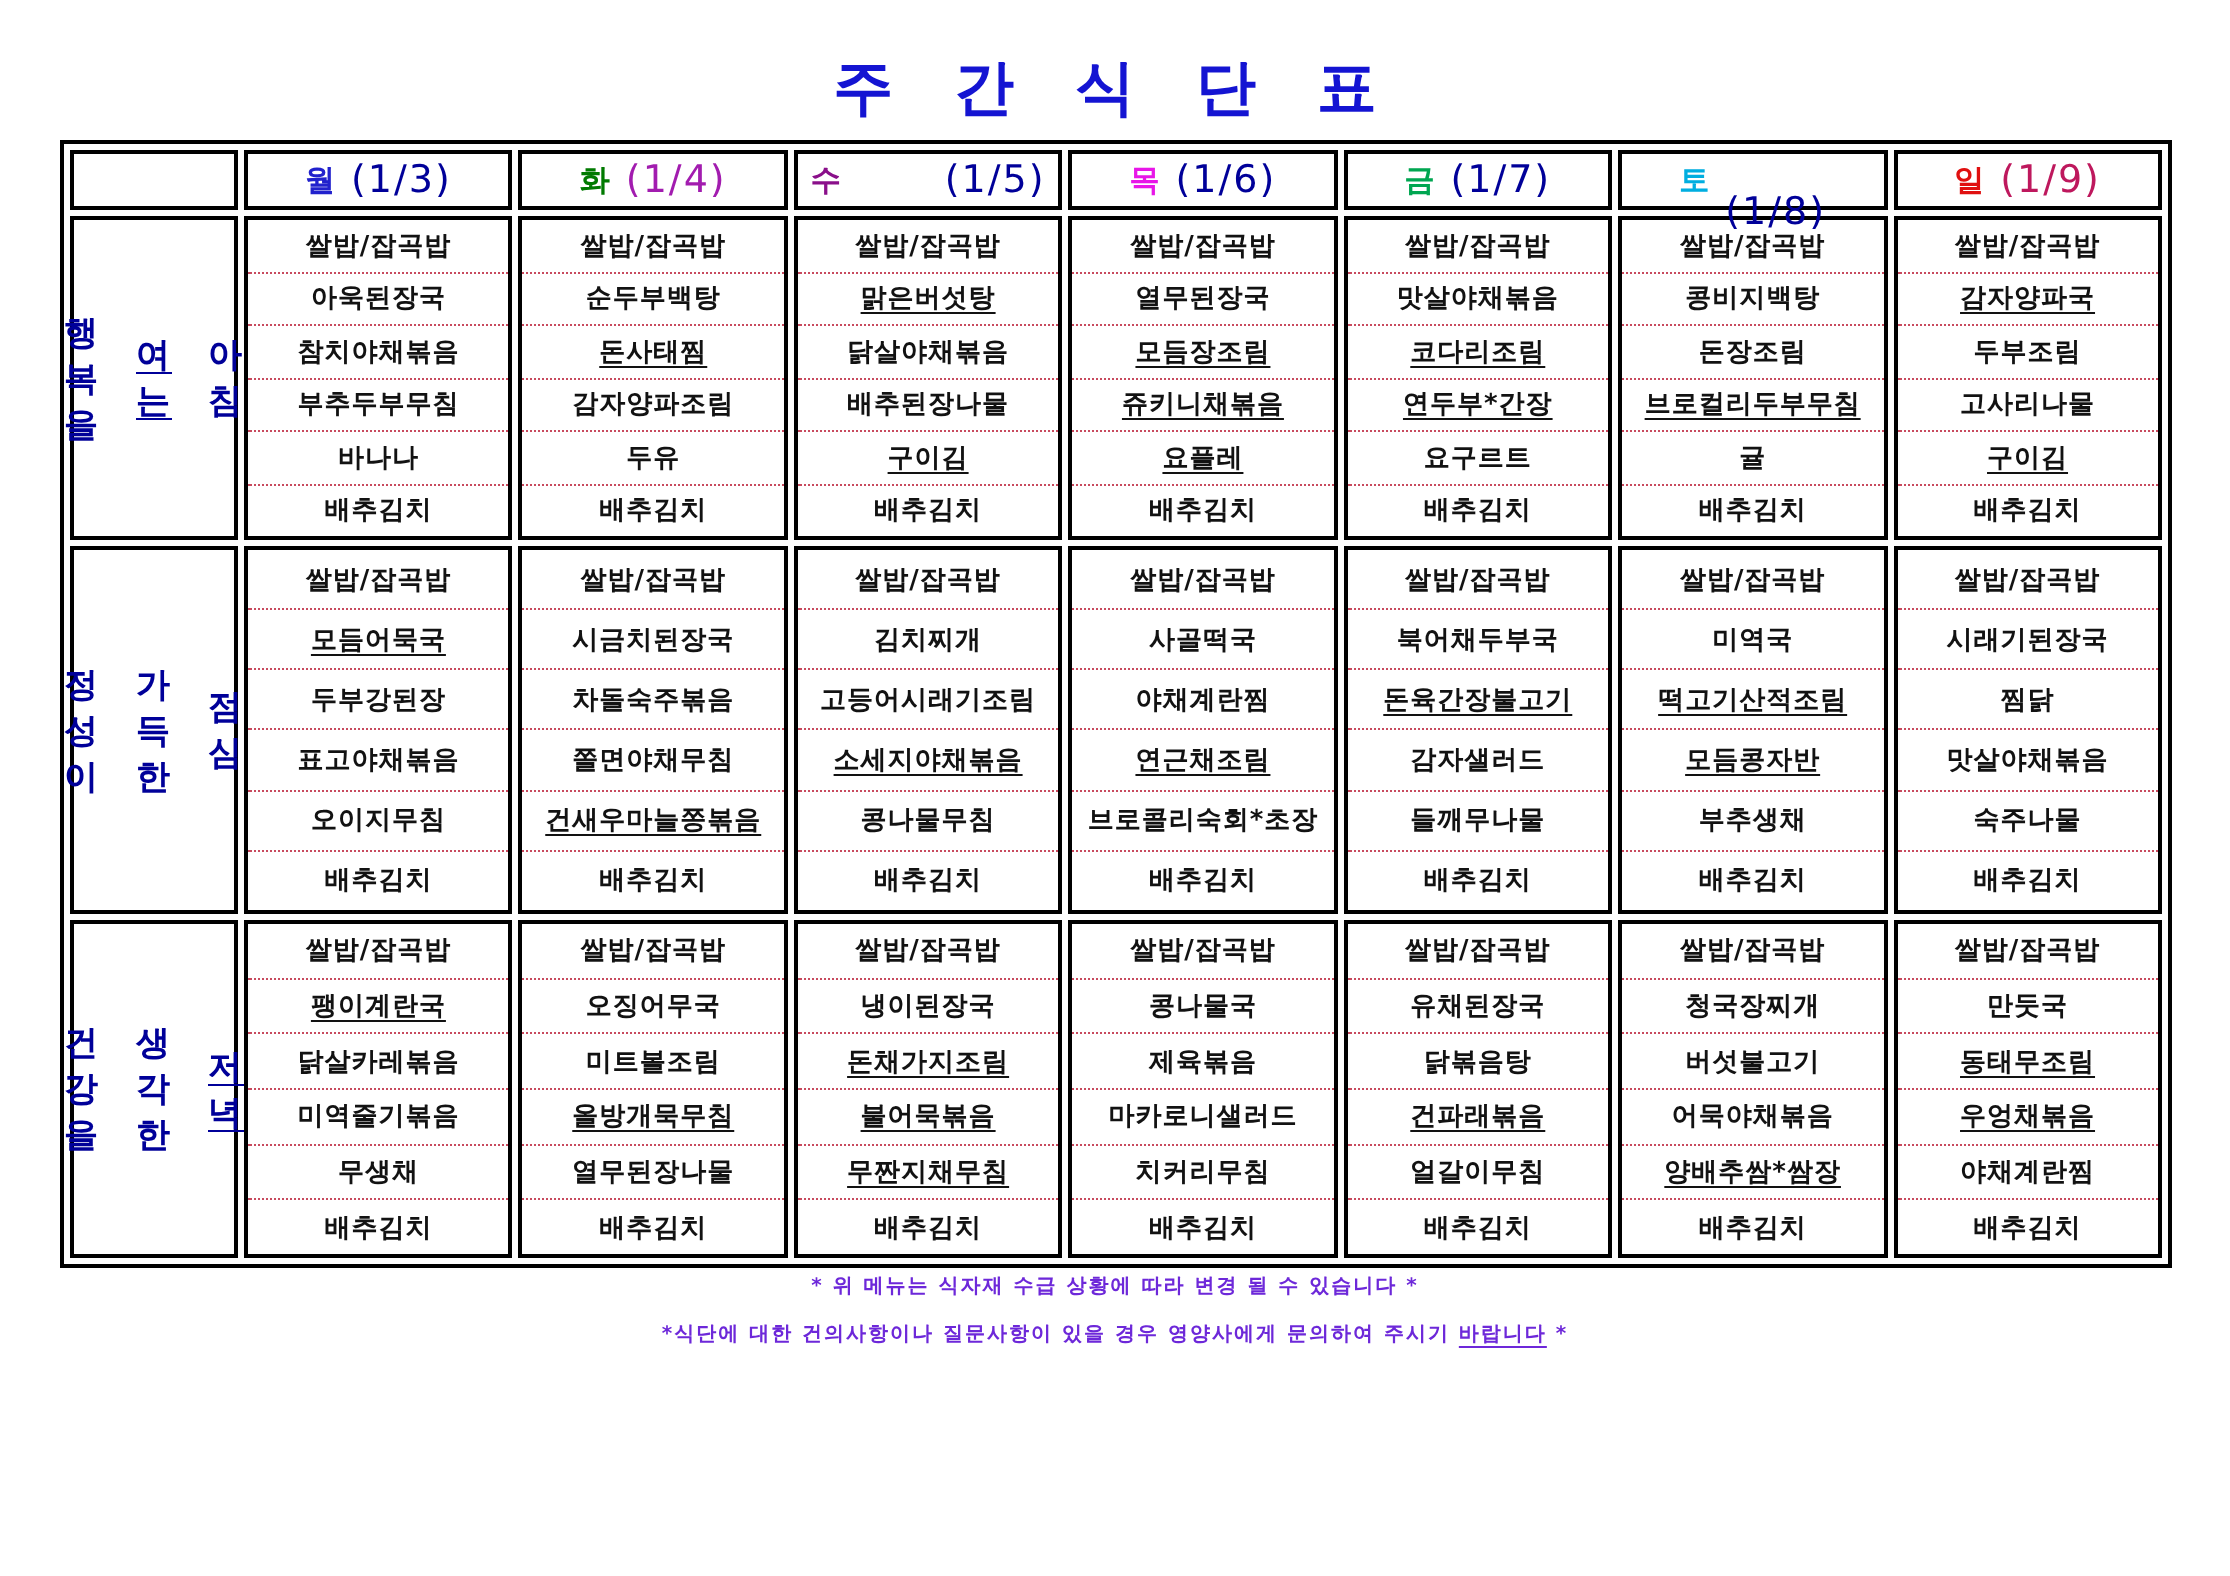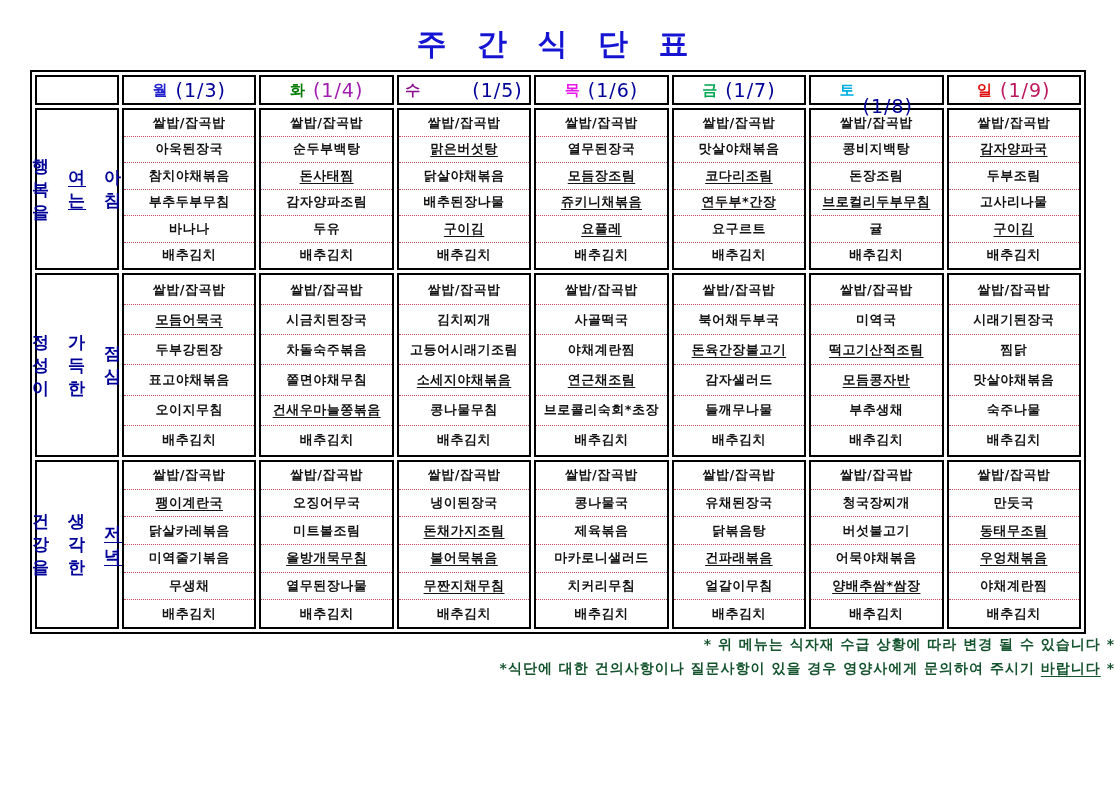--- a/index.html
+++ b/index.html
@@ -35,22 +35,22 @@
     font-size:13px;font-weight:bold;color:#121212;letter-spacing:0.5px;
   }
   .menu-item:not(:last-child){border-bottom:1.5px dotted #c84a5e;}
   .wavy{
     text-decoration-line:underline;text-decoration-style:wavy;
     text-decoration-color:#f5a11c;text-decoration-thickness:1.5px;
     text-underline-offset:3px;
     text-decoration:underline;
   }
   .footer-line{
-    position:absolute;left:0;width:100%;text-align:right;
-    color:#14532d;font-weight:bold;font-size:14px;letter-spacing:1px;
+    position:absolute;left:0;width:100%;text-align:center;
+    color:#6d28d9;font-weight:bold;font-size:10px;letter-spacing:1px;
   }
   .footer-line1{top:636px;}
   .footer-line2{top:660px;}
 </style>
 </head>
 <body>
 
 <div class="title">주 간 식 단 표</div>
 
 <div class="table-wrap">

